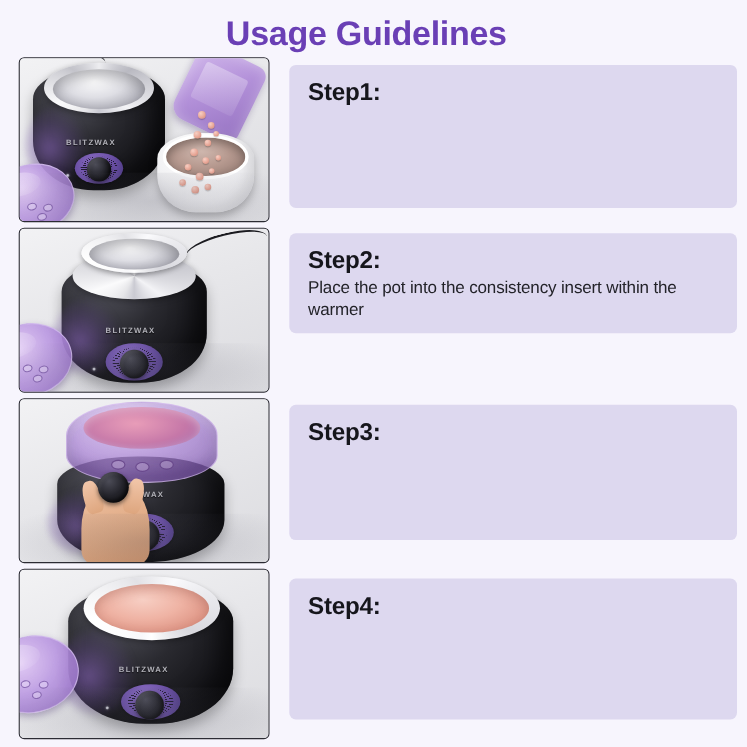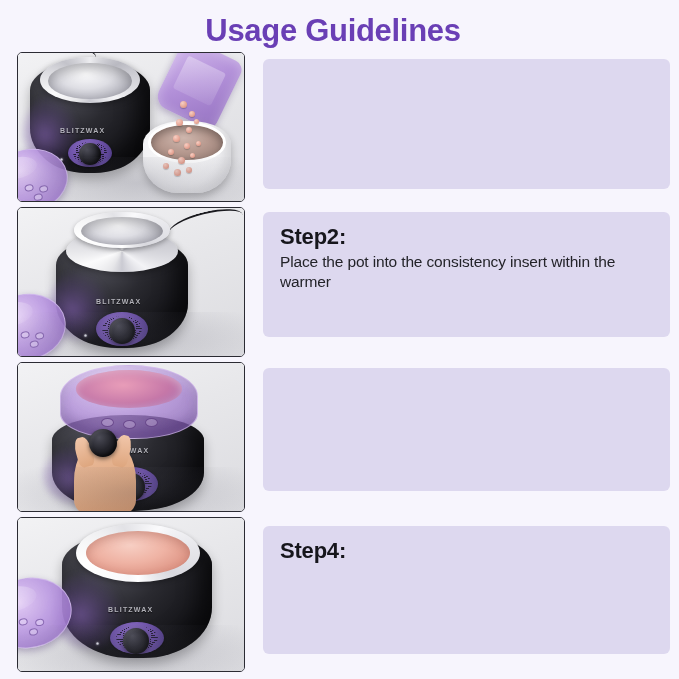--- a/index.html
+++ b/index.html
@@ -382,20 +382,21 @@
           <div class="sheen"></div>
           <div class="hole" style="left:30px;top:34px;"></div>
           <div class="hole" style="left:44px;top:38px;"></div>
           <div class="hole" style="left:37px;top:45px;"></div>
         </div>
 
       </div>
     </div>
 
     <div class="step-box" style="top:7px;height:130px;">
+      <div class="step-title">Step1:</div>
     </div>
   </div>
 
   <div class="row r2">
 
     <div class="photo">
       <div class="scene">
 
         <div class="cord" style="left:150px;top:4px;width:76px;height:22px;transform:rotate(-14deg);"></div>
 
@@ -415,21 +416,21 @@
         <div class="lid-loose" style="left:-32px;top:86px;width:78px;height:64px;">
           <div class="sheen"></div>
           <div class="hole" style="left:32px;top:36px;"></div>
           <div class="hole" style="left:46px;top:40px;"></div>
           <div class="hole" style="left:39px;top:47px;"></div>
         </div>
 
       </div>
     </div>
 
-    <div class="step-box" style="top:5px;height:125px;">
+    <div class="step-box" style="top:5px;height:91px;">
       <div class="step-title">Step2:</div>
       <div class="step-desc">Place the pot into the consistency insert within the warmer</div>
     </div>
   </div>
 
   <div class="row r3">
 
     <div class="photo">
       <div class="scene">
 
@@ -449,20 +450,21 @@
 
         <div class="hand" style="left:56px;top:76px;width:62px;height:76px;"></div>
         <div class="finger" style="left:58px;top:74px;width:16px;height:30px;transform:rotate(-16deg);"></div>
         <div class="finger" style="left:96px;top:72px;width:16px;height:32px;transform:rotate(14deg);"></div>
         <div class="dial-knob" style="left:71px;top:66px;width:28px;height:28px;"></div>
 
       </div>
     </div>
 
     <div class="step-box" style="top:6px;height:123px;">
+      <div class="step-title">Step3:</div>
     </div>
   </div>
 
   <div class="row r4">
 
     <div class="photo" style="height:155px;">
       <div class="scene">
 
         <div class="warmer" style="left:44px;top:14px;width:150px;height:126px;">
           <div class="purple-glow"></div>

